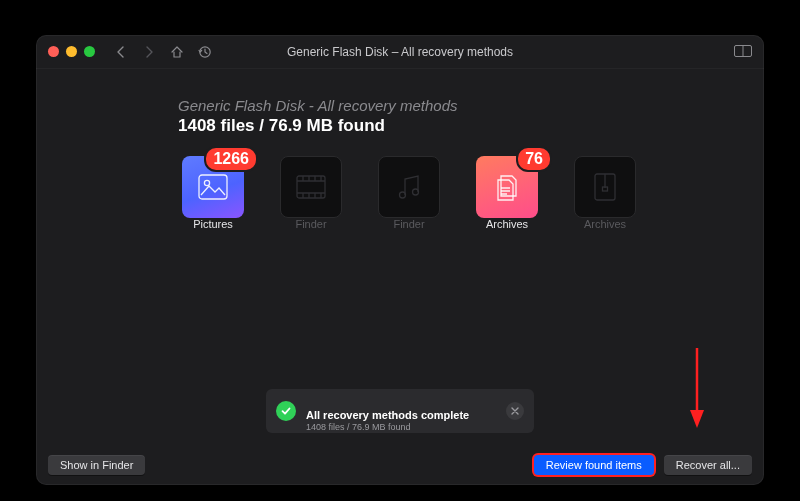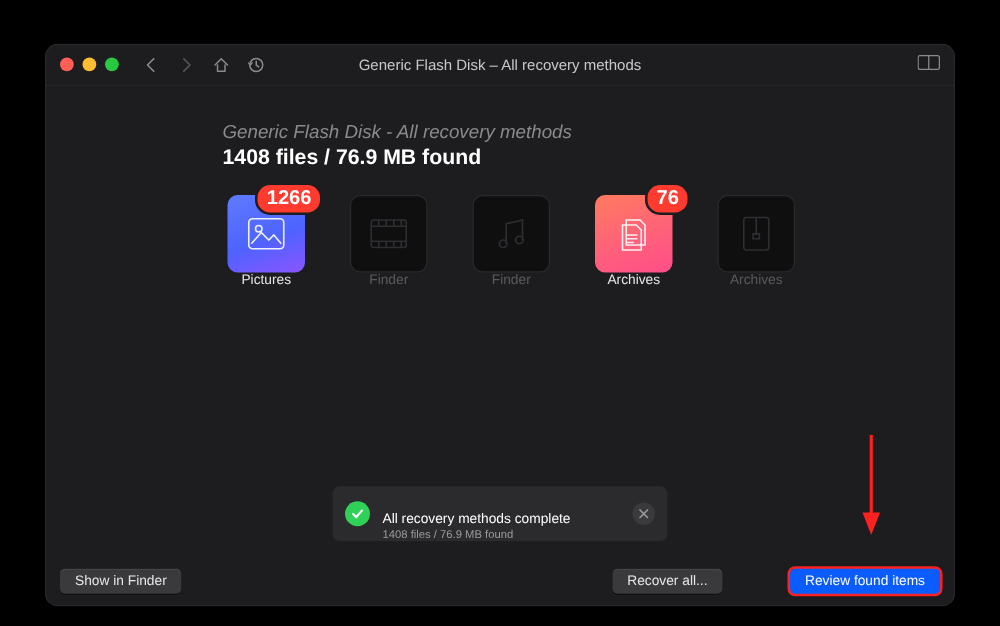--- a/index.html
+++ b/index.html
@@ -65,31 +65,31 @@
     width: 268px; height: 44px;
     background: #2b2b2e; border-radius: 6px;
     display: flex; align-items: center; padding: 0 10px 0 10px;
     gap: 10px;
   }
   .toast .check {
     width: 20px; height: 20px; border-radius: 50%; background: #30d158;
     display: flex; align-items: center; justify-content: center;
   }
   .toast .txt { flex: 1; }
-  .toast .t1 { font-size: 11px; font-weight: 400; color: #fff; margin-top: 19px; }
+  .toast .t1 { font-size: 11px; font-weight: 700; color: #fff; margin-top: 19px; }
   .toast .t2 { font-size: 9px; color: #9a9a9e; margin-top: 1px; }
   .toast .close {
     width: 18px; height: 18px; border-radius: 50%; background: #3a3a3d;
     display: flex; align-items: center; justify-content: center; color: #9a9a9e;
     font-size: 10px; cursor: pointer;
   }
   
   .footer {
     position: absolute; left: 0; right: 0; bottom: 10px;
-    display: flex; align-items: flex-start; padding: 0 12px; gap: 44px;
+    display: flex; align-items: flex-start; padding: 0 12px;
   }
   .btn {
     font-size: 11px; color: #e6e6e8;
     padding: 4px 12px; border-radius: 4px;
     background: #3a3a3d; border: none; cursor: pointer;
     box-shadow: 0 1px 0 rgba(0,0,0,0.4), inset 0 1px 0 rgba(255,255,255,0.06);
   }
   .btn.primary {
     background: #0a5cff; color: #fff;
     box-shadow: 0 0 0 2px #ff2020;
@@ -241,22 +241,22 @@
       <div class="close">
         <svg width="8" height="8">
             <path d="M1 1 L7 7 M7 1 L1 7" stroke="#9a9a9e" stroke-width="1.4" stroke-linecap="round"></path>
           </svg>
       </div>
     </div>
 
     <div class="footer">
       <button class="btn">Show in Finder</button>
       <div class="spacer"></div>
+      <button class="btn primary">Review found items</button>
       <button class="btn">Recover all...</button>
-      <button class="btn primary">Review found items</button>
     </div>
 
   </div>
 </div>
 
 <svg class="arrow" width="24" height="90">
   <line x1="12" y1="4" x2="12" y2="72" stroke="#ff2020" stroke-width="2.5"></line>
   <path d="M5 66 L12 84 L19 66 Z" fill="#ff2020"></path>
 </svg>
 

